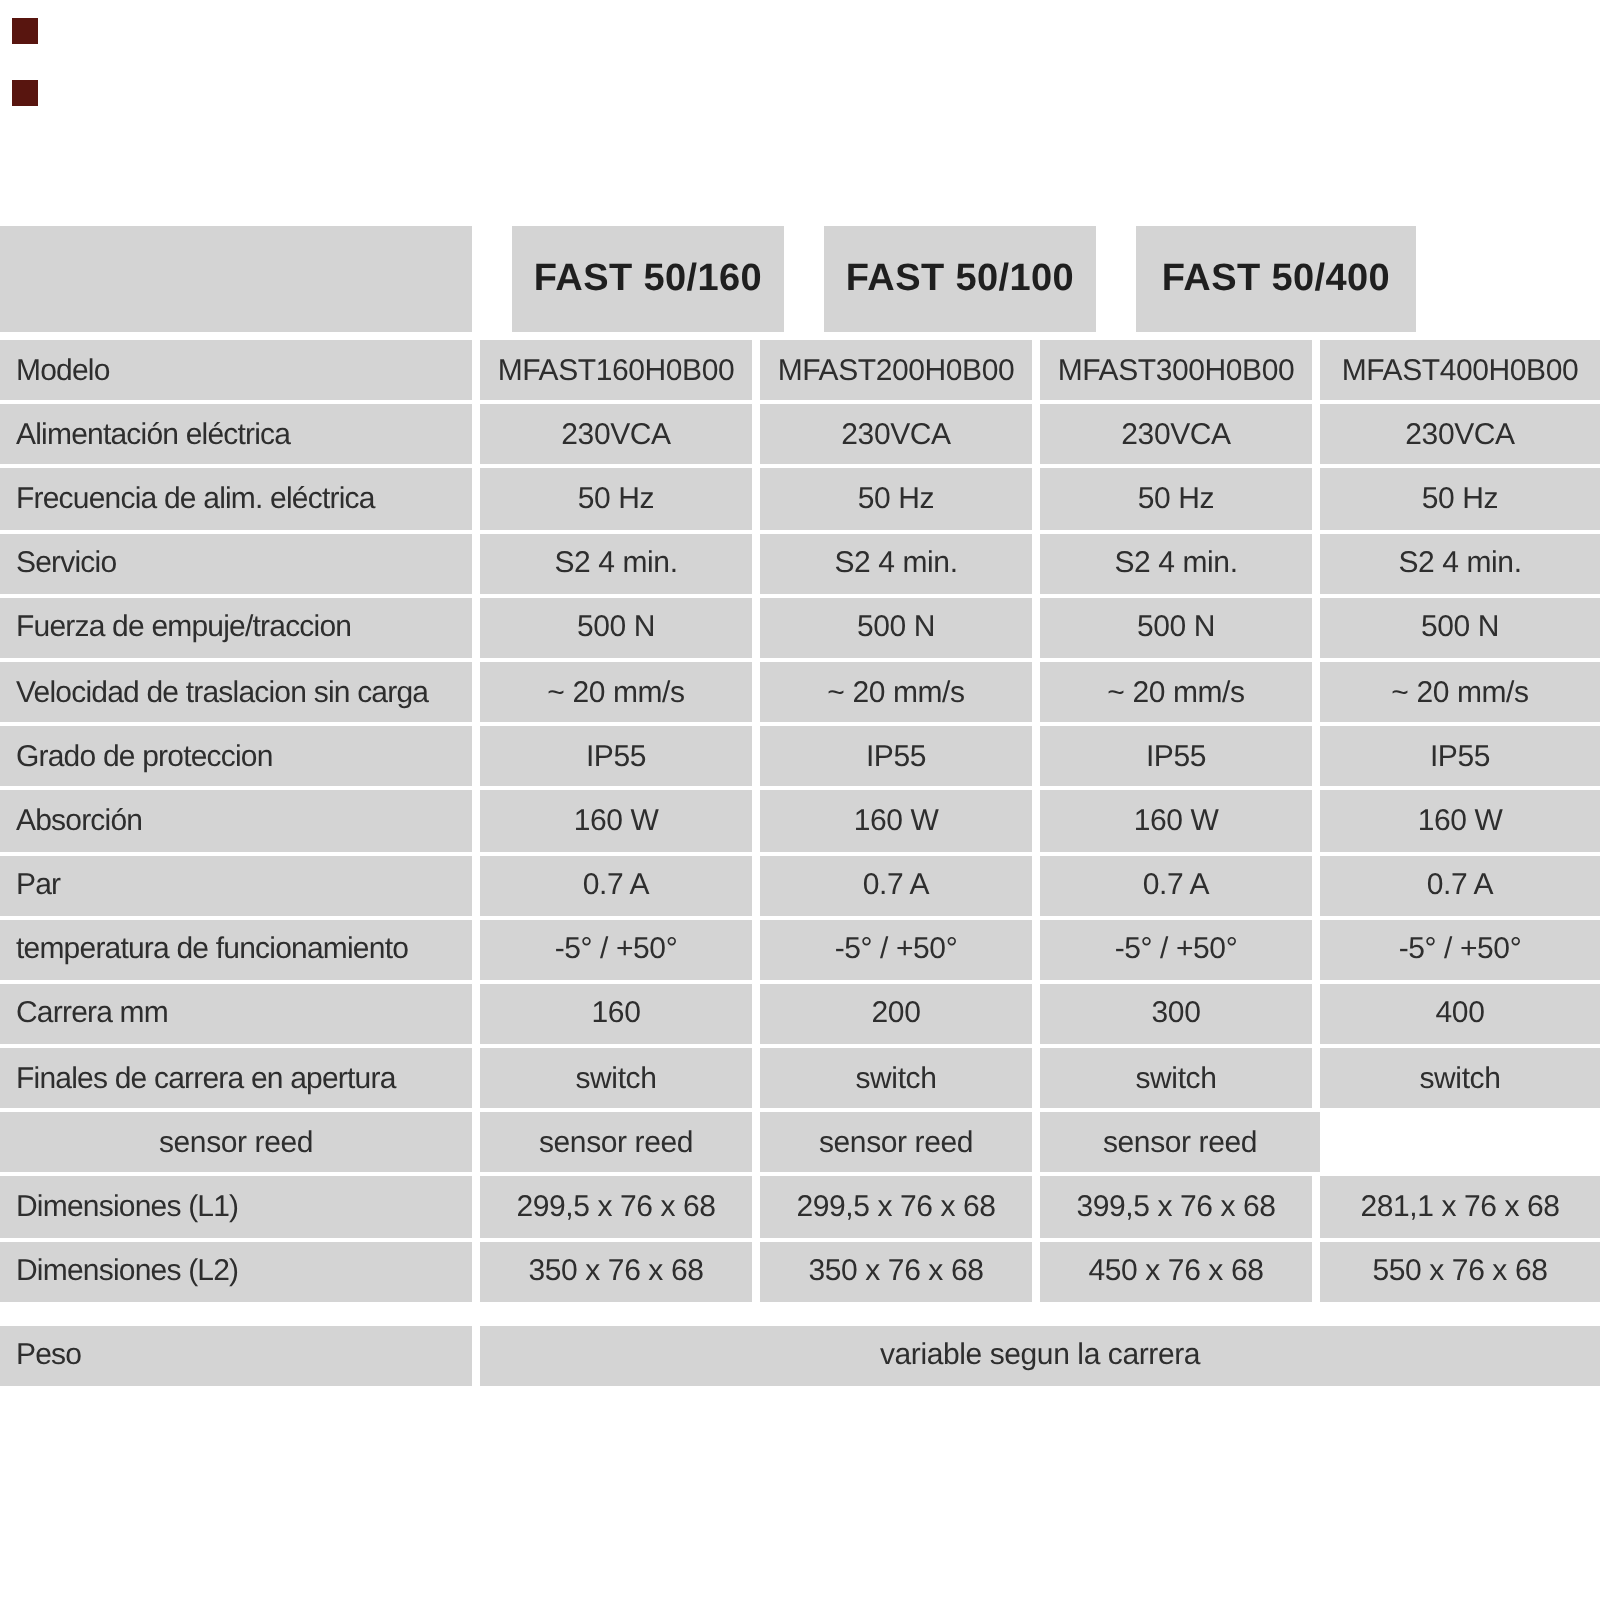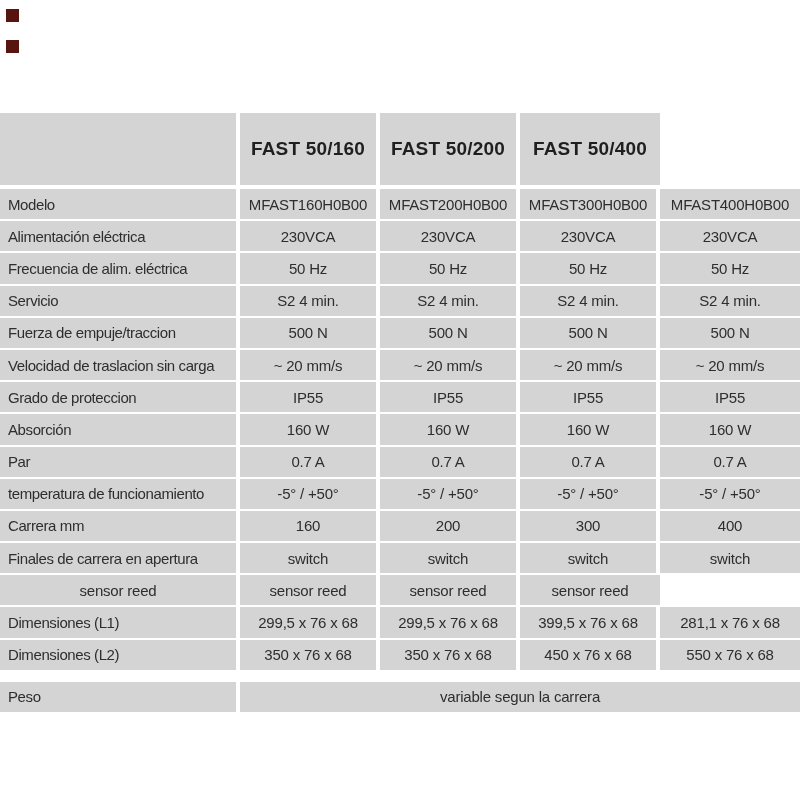--- a/index.html
+++ b/index.html
@@ -20,22 +20,23 @@
   .corner-marker.m2 { top: 40px; }
 
   .spec-table {
     position: absolute;
     top: 113px; left: 0;
     width: 800px;
   }
   .header-row {
     display: grid;
     grid-template-columns: 240px 140px 140px 140px 140px;
-    height: 72px;
+    height: 53px;
     margin-bottom: 4px;
+    gap: 16px;
   }
   .data-row {
     display: grid;
     grid-template-columns: 240px 140px 140px 140px 140px;
     height: 32.2px;
     text-align: center;
   }
   .data-row.span-row {
     grid-template-columns: 240px 560px;
     margin-top: 10px;
@@ -74,21 +75,21 @@
 <body>
 
 <div>
   <span class="corner-marker m1"></span>
   <span class="corner-marker m2"></span>
 
   <div class="spec-table">
     <div class="header-row" id="header-row">
         <div class="cell header-cell"></div>
         <div class="cell header-cell">FAST 50/160</div>
-        <div class="cell header-cell">FAST 50/200</div>
+        <div class="cell header-cell">FAST 50/100</div>
         <div class="cell header-cell">FAST 50/400</div>
       </div>
     <div id="body-rows">
         <div class="data-row">
           <div class="cell label-cell">Modelo</div>
           <div class="cell value-cell">MFAST160H0B00</div>
           <div class="cell value-cell">MFAST200H0B00</div>
           <div class="cell value-cell">MFAST300H0B00</div>
           <div class="cell value-cell">MFAST400H0B00</div>
         </div>

